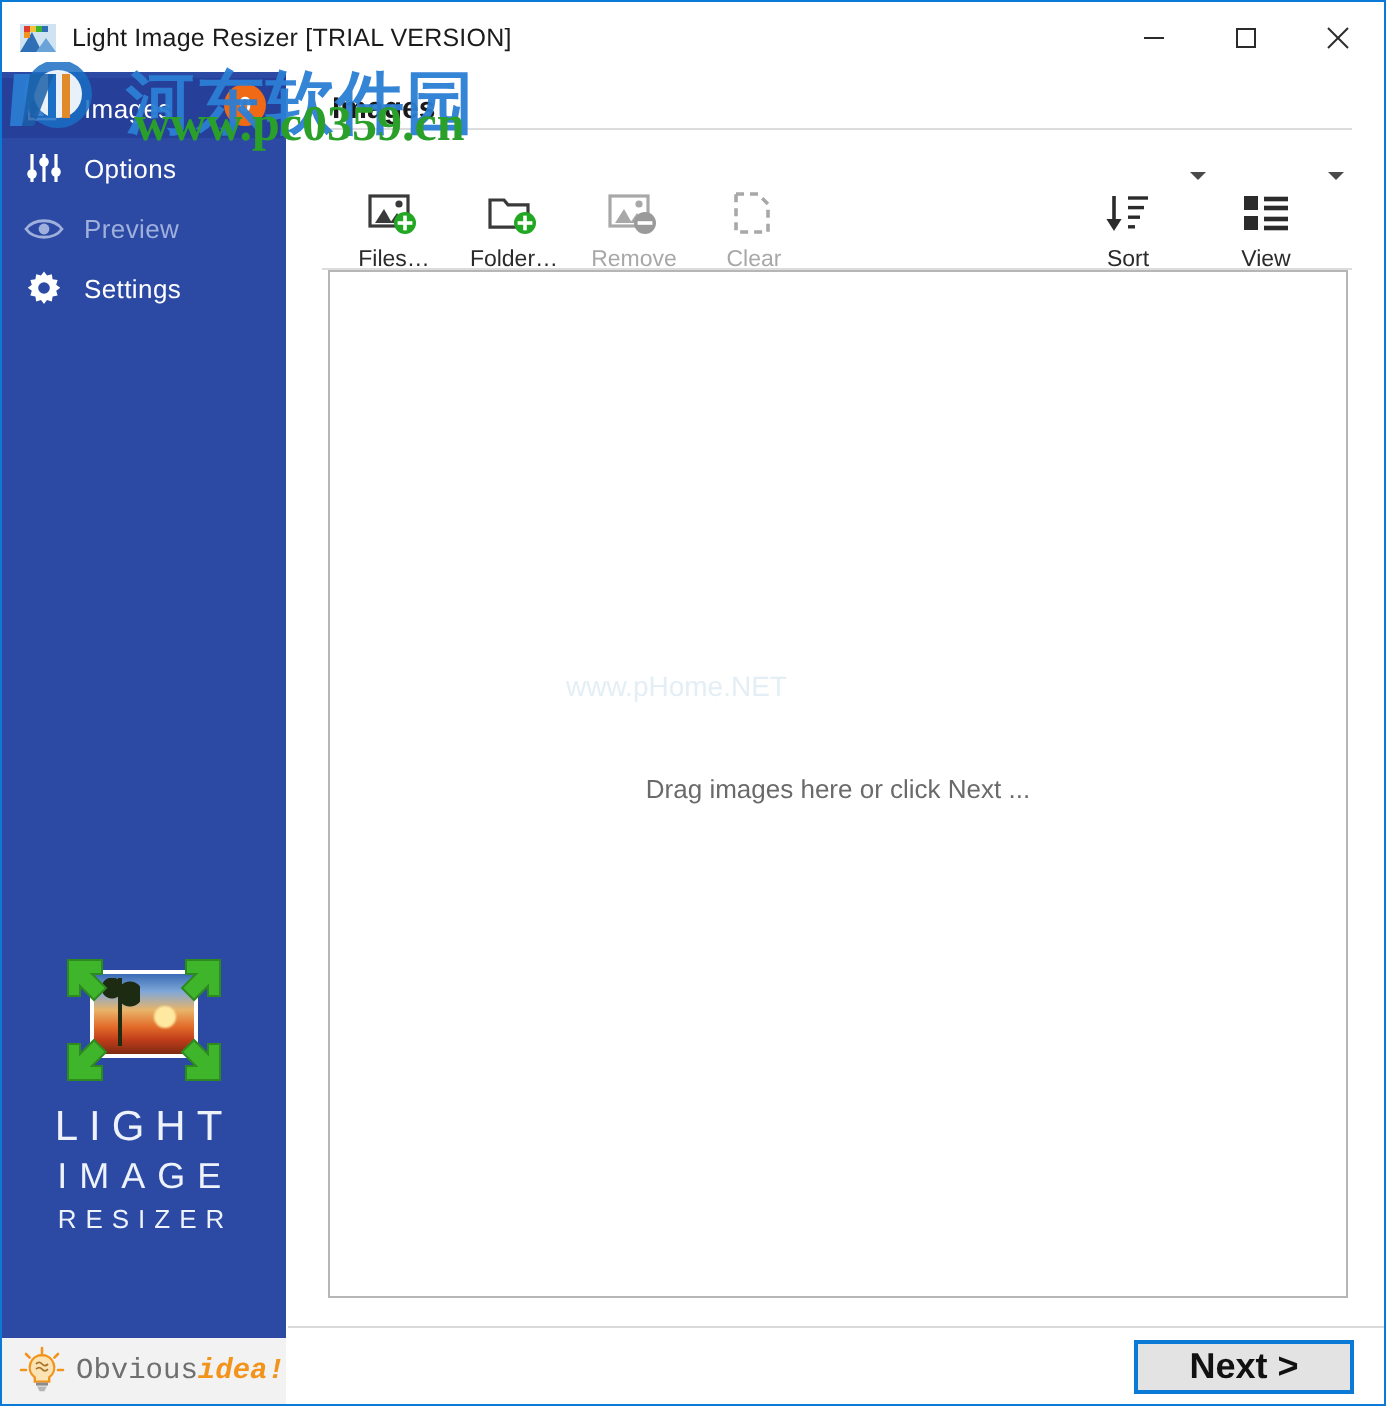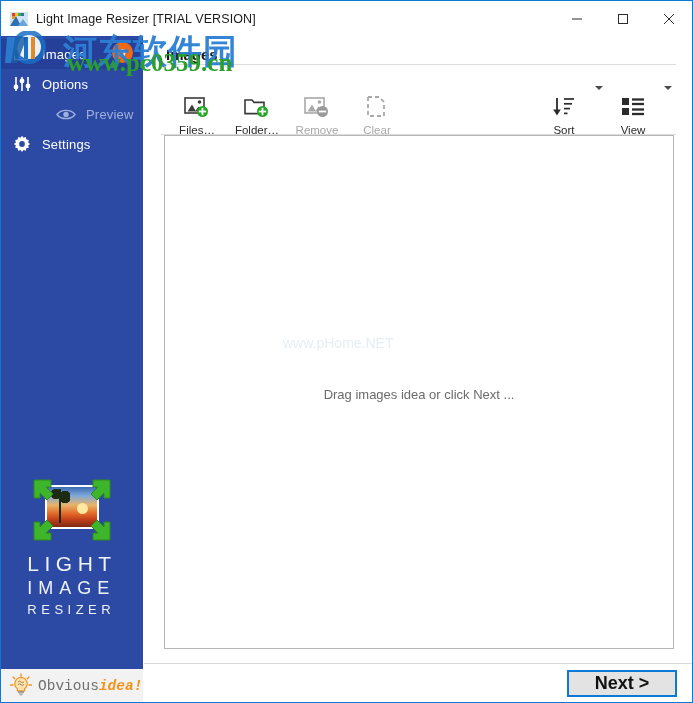--- a/index.html
+++ b/index.html
@@ -43,21 +43,21 @@
   #sidebar {
     position: absolute; left: 0; top: 35px; width: 142px; height: 633px;
     background: #2c4aa3;
   }
   .nav-item {
     position: relative;
     height: 30px; display: flex; align-items: center;
     padding-left: 10px; color: #ffffff;
   }
   .nav-item.selected { background: #26409a; }
-  .nav-item.dim { color: #9fb0dc; margin-left: 44px; }
+  .nav-item.dim { color: #9fb0dc; }
   .nav-ico {
     width: 22px; height: 22px; flex: none;
     display: flex; align-items: center; justify-content: center;
     margin-right: 9px;
   }
   .nav-label { font-size: 13px; letter-spacing: .2px; }
   .nav-badge {
     position: absolute; right: 10px; top: 3px;
     width: 21px; height: 21px; border-radius: 50%;
     background: #f06a15;
@@ -84,21 +84,21 @@
     border-radius: 50%; background: #ffe9a0; filter: blur(.4px);
   }
   .photo .palm {
     position: absolute; left: 3px; top: 2px; width: 20px; height: 34px;
     background:
       radial-gradient(circle at 6px 5px, #1d2b12 0 5px, transparent 5.5px),
       radial-gradient(circle at 15px 8px, #1d2b12 0 6px, transparent 6.5px),
       linear-gradient(to right, transparent 44%, #1d2b12 44% 56%, transparent 56%);
   }
   .arrow-svg { position: absolute; left: 0; top: 0; }
-  #logo-text { margin-top: 8px; text-align: left; }
+  #logo-text { margin-top: 8px; text-align: right; }
   .logo-line { color: #eef2fb; font-weight: 300; }
   .lg1 { font-size: 21px; letter-spacing: 5.5px; }
   .lg2 { font-size: 18px; letter-spacing: 6px; margin-top: 2px; }
   .lg3 { font-size: 13px; letter-spacing: 4.5px; margin-top: 3px; }
 
   
   #oi-bar {
     position: absolute; left: 0; top: 668px; width: 142px; height: 33px;
     background: #f2f2f2;
     display: flex; align-items: center; padding-left: 7px; font-family: Liberation Mono, monospace;
@@ -426,21 +426,21 @@
           </div>
           <span class="tb-caret"></span>
         </div>
       </div>
     </div>
 
     <div id="toolbar-rule-bottom"></div>
   </div>
 
   <div id="droparea">
-    <div id="drop-text">Drag images idea or click Next ...</div>
+    <div id="drop-text">Drag images here or click Next ...</div>
   </div>
 
   <div id="bottom-rule"></div>
   <div id="next-btn">Next &gt;</div>
 
   <div id="wm-logo">
     <svg width="58" height="44" viewBox="0 0 58 44">
       <circle cx="24" cy="16" r="17" fill="#1b6fc4" opacity="0.85"></circle>
       <circle cx="24" cy="16" r="12" fill="#ffffff" opacity="0.9"></circle>
       <rect x="19" y="6" width="4" height="22" fill="#1b6fc4"></rect>

